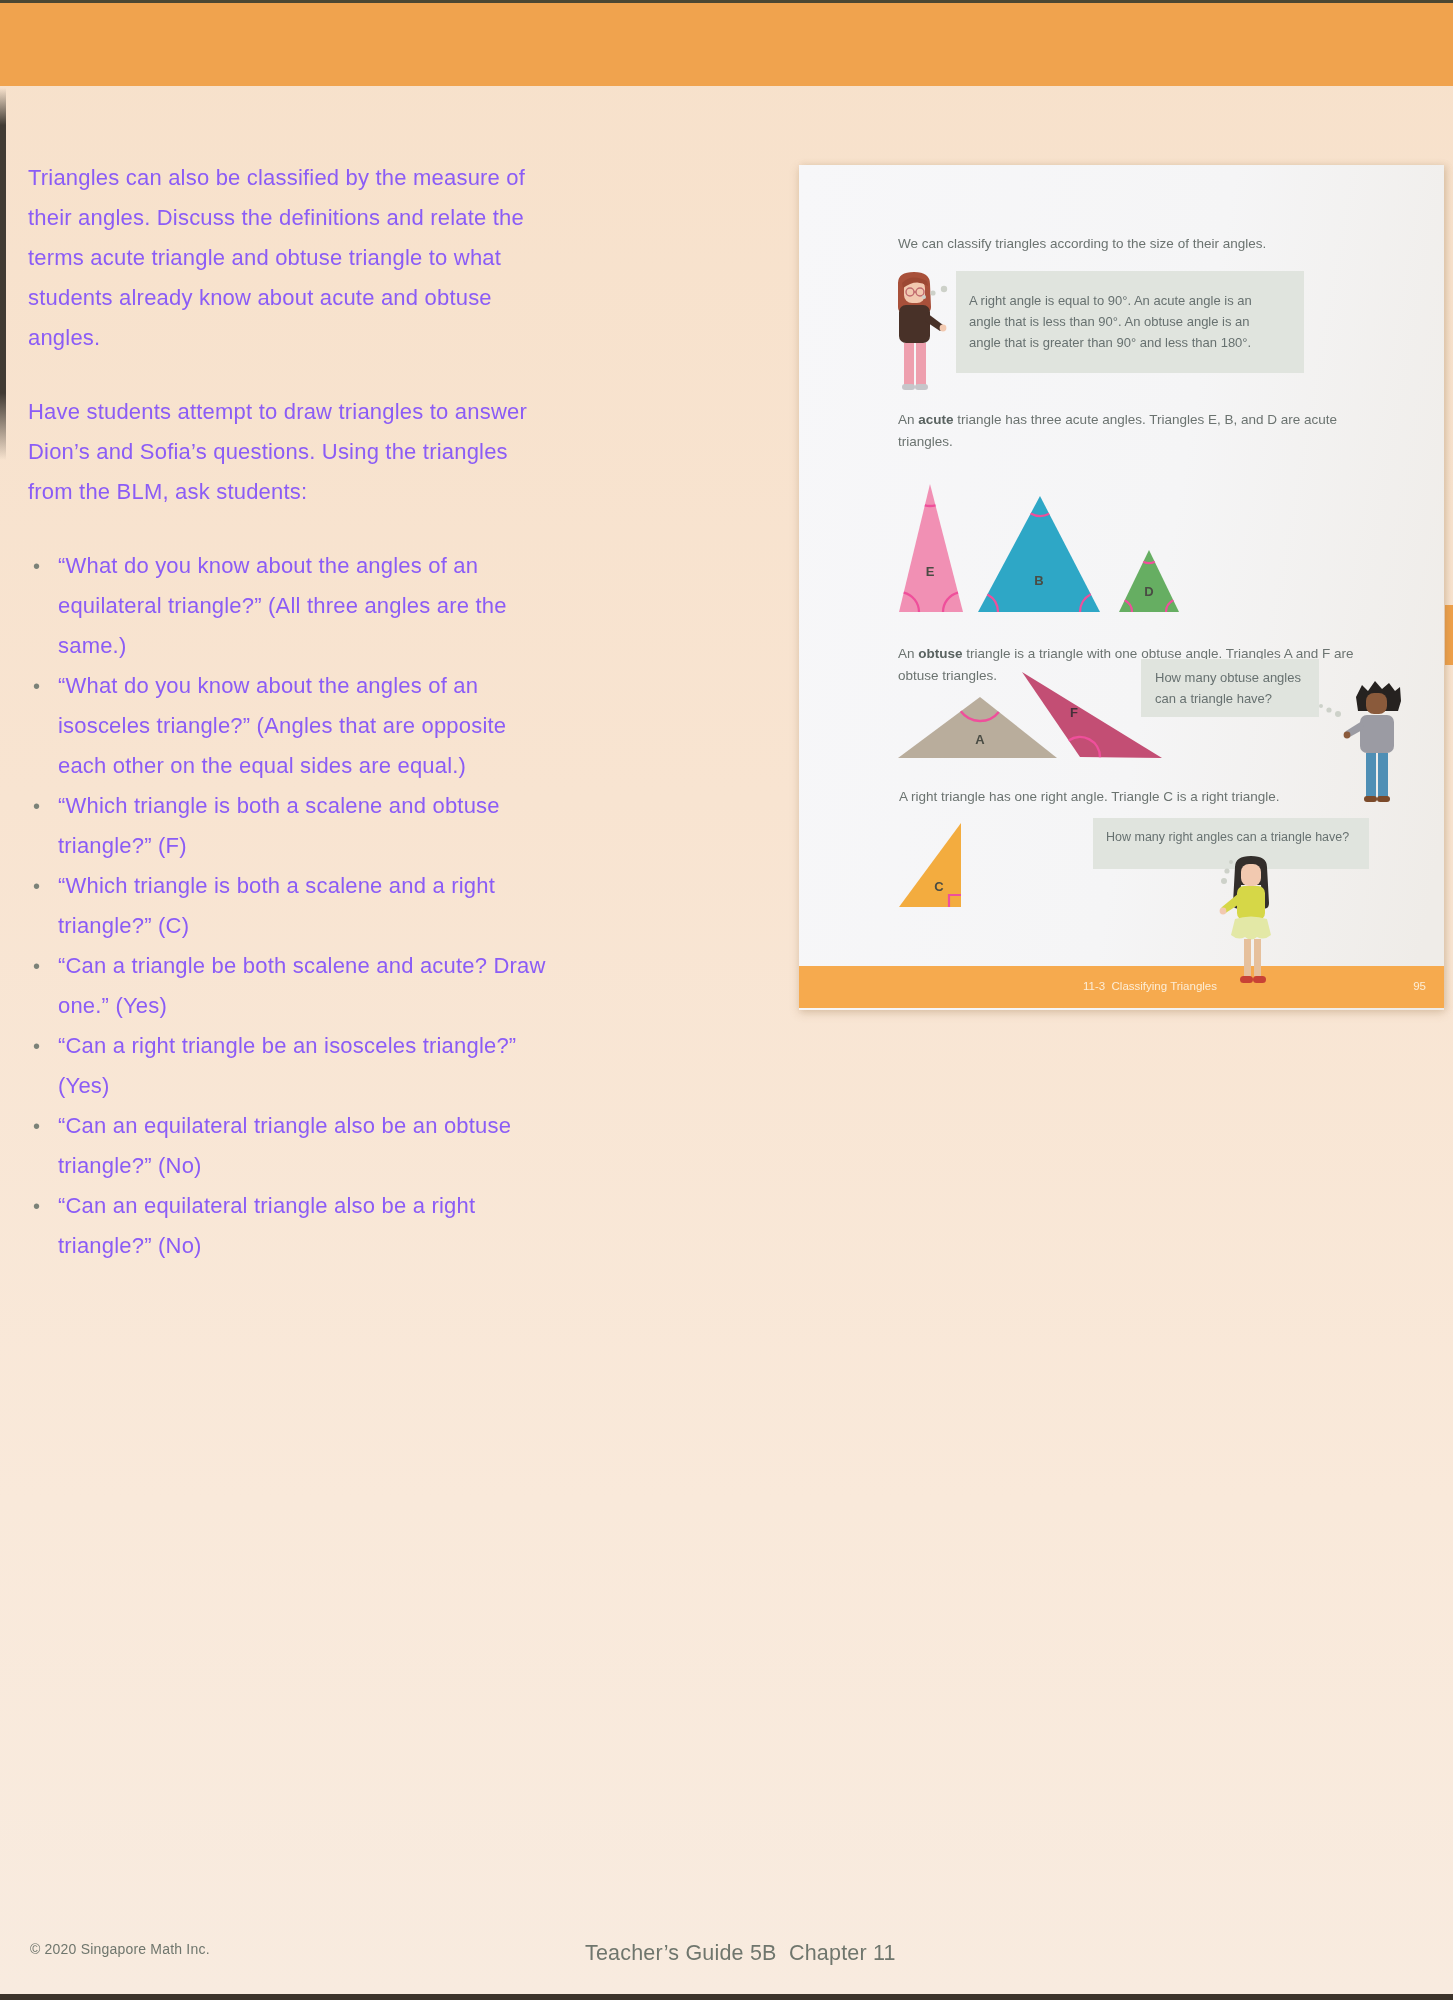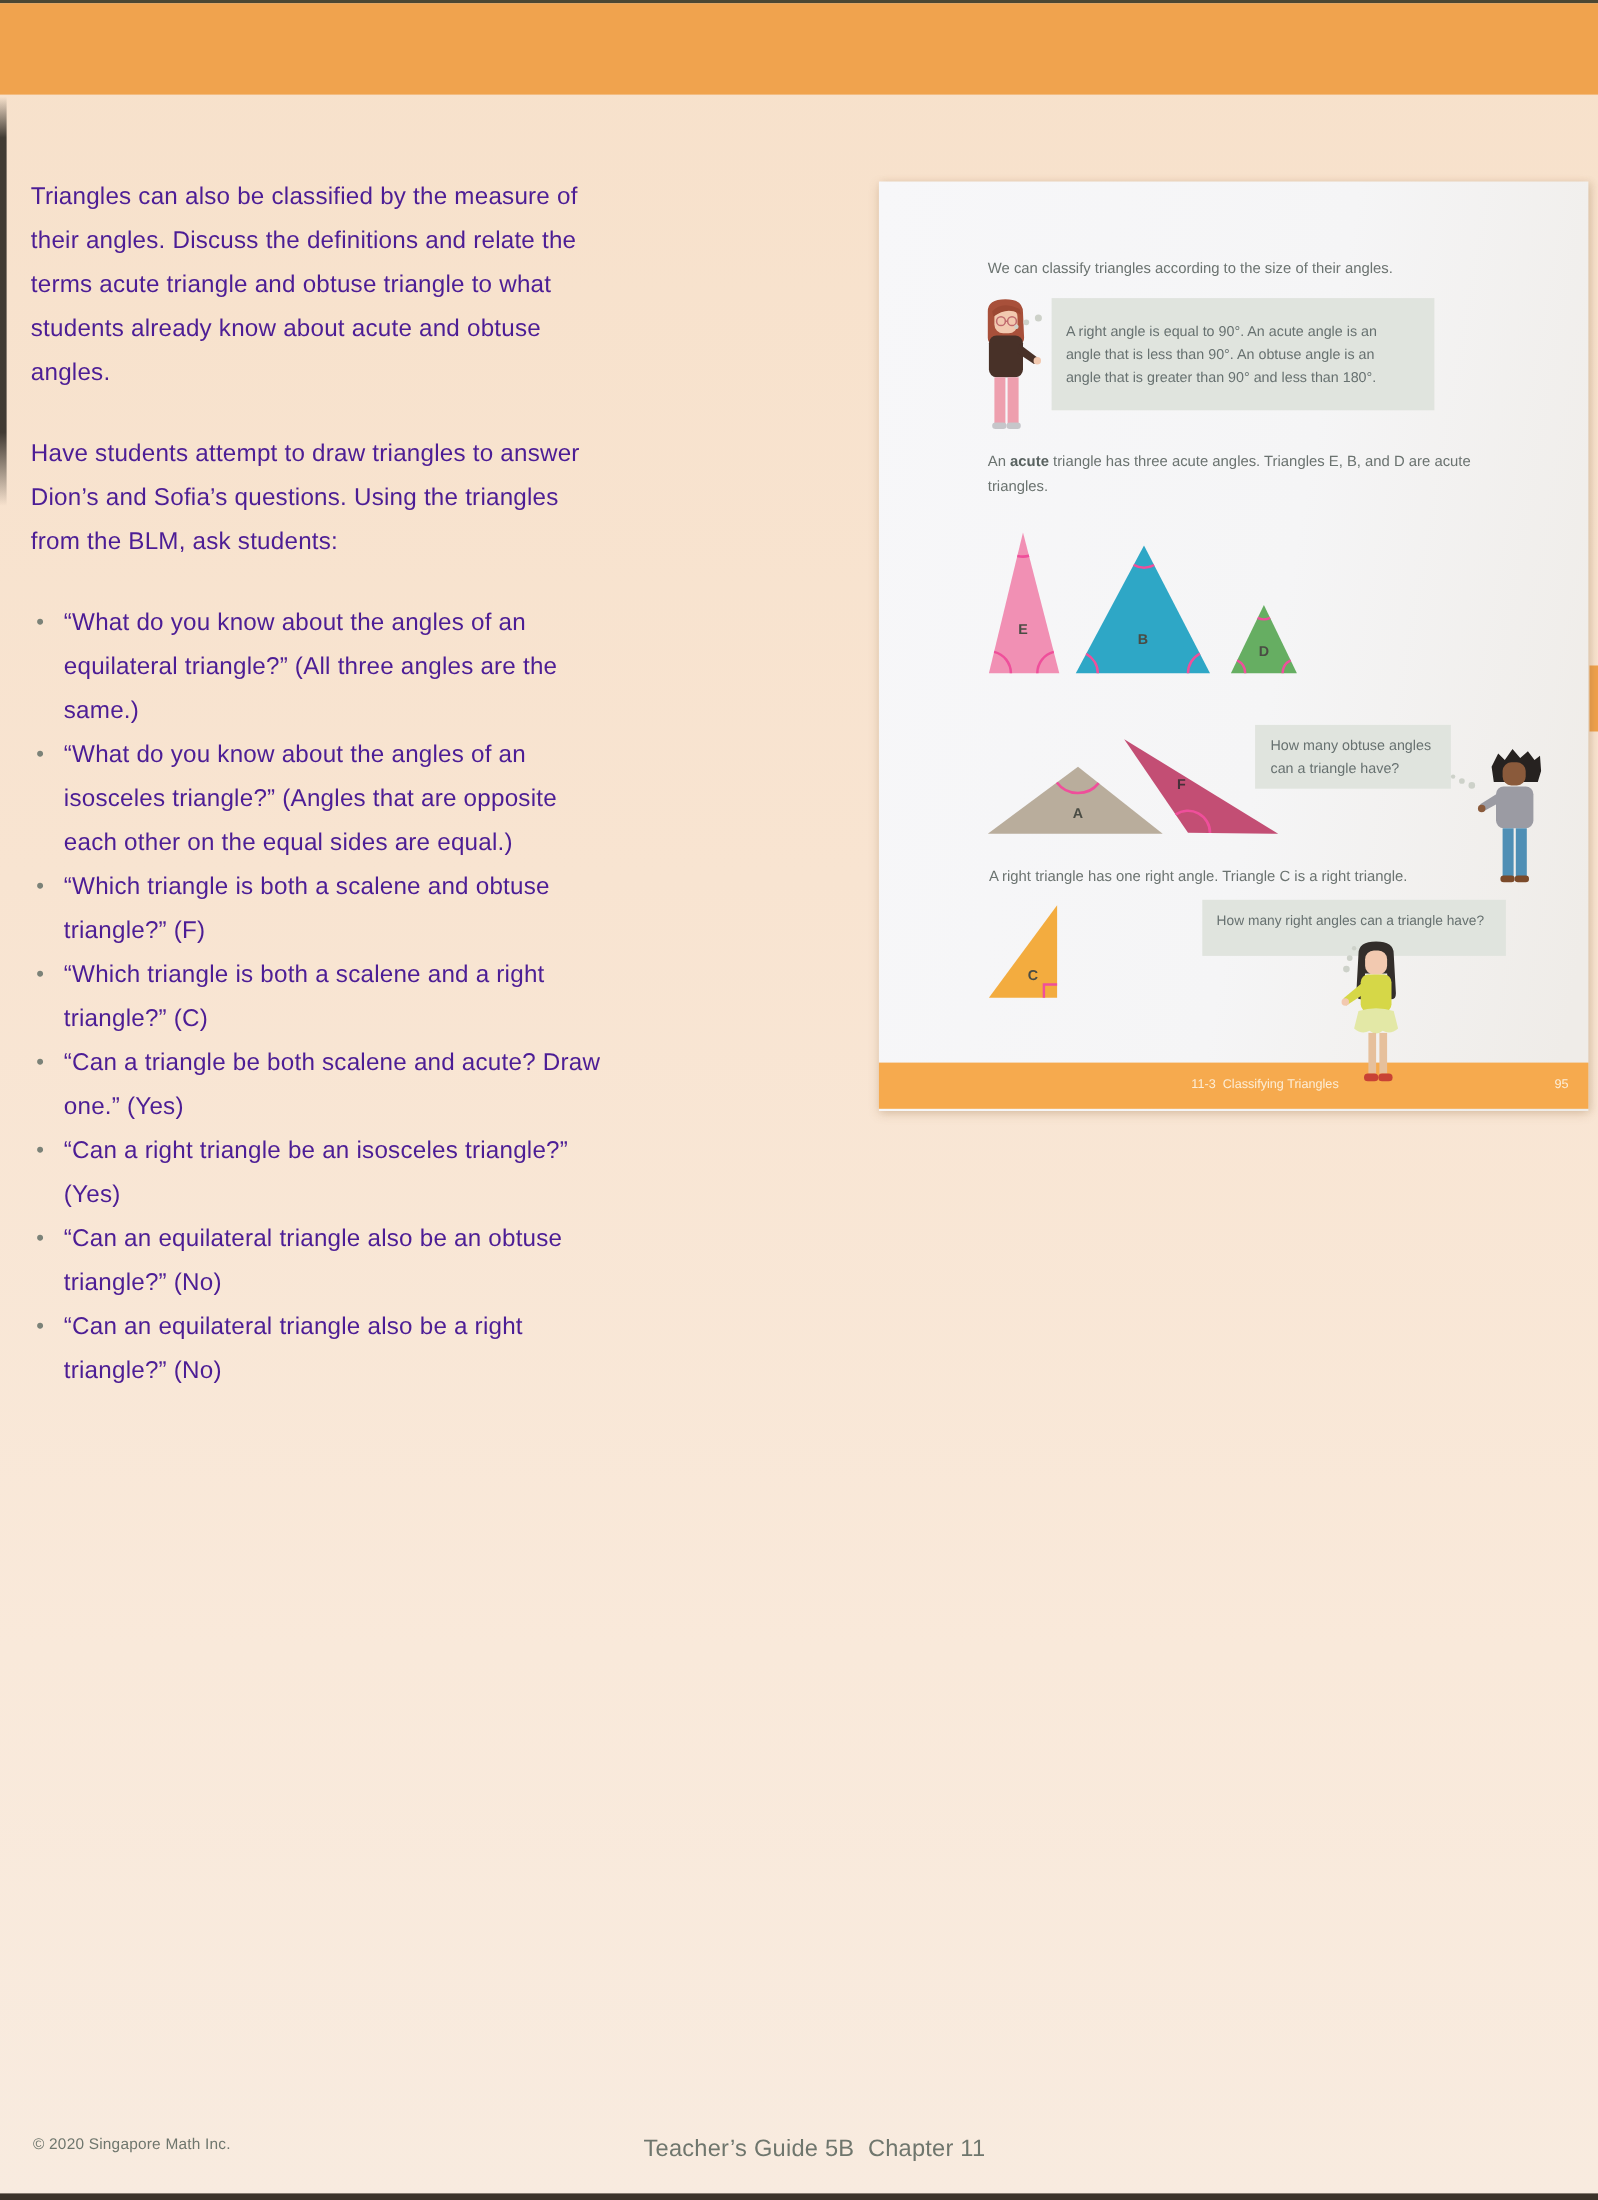--- a/index.html
+++ b/index.html
@@ -12,21 +12,21 @@
   }
   
   .top-edge{position:absolute;top:0;left:0;width:1453px;height:3px;background:#4b4733;}
   .header-band{position:absolute;top:3px;left:0;width:1453px;height:83px;background:#f0a34e;}
   .left-scan-edge{position:absolute;left:0;top:88px;width:6px;height:372px;
     background:linear-gradient(180deg,rgba(40,36,30,0) 0%,rgba(40,36,30,.88) 10%,rgba(45,40,34,.9) 82%,rgba(40,36,30,0) 100%);}
   .bottom-edge{position:absolute;left:0;top:1994px;width:1453px;height:6px;background:#3c332a;}
   .side-tab{position:absolute;left:1445px;top:605px;width:8px;height:60px;background:#efa14b;}
 
   
-  .left-col{position:absolute;left:28px;top:158px;width:612px;color:#4c1d95;font-size:22px;letter-spacing:.2px;}
+  .left-col{position:absolute;left:28px;top:158px;width:612px;color:#8b5cf6;font-size:22px;letter-spacing:.2px;}
   .left-col p{margin:0 0 34px 0;line-height:40px;white-space:pre-line;}
   .left-col ul{list-style:none;margin:28px 0 0 0;padding:0;}
   .left-col li{position:relative;padding-left:30px;line-height:40px;white-space:pre-line;margin:0;}
   .left-col li::before{content:"\2022";position:absolute;left:5px;top:0;font-size:20px;color:#7b8278;}
 
   
   .doc-footer-left{position:absolute;left:30px;top:1941px;font-size:14px;color:#6f766d;letter-spacing:.2px;}
   .doc-footer-center{position:absolute;left:585px;top:1941px;font-size:21.5px;color:#6f766d;letter-spacing:.2px;white-space:pre;}
 
   
@@ -141,20 +141,22 @@
     </g>
     <g>
       <polygon points="255,73 225,135 285,135" fill="#66ae62"></polygon>
       <path d="M249.3,84.7 A13,13 0 0 0 260.7,84.7" stroke="#ef4f9b" stroke-width="2.2" fill="none"></path>
       <path d="M230.7,123.3 A13,13 0 0 1 238,135" stroke="#ef4f9b" stroke-width="2.2" fill="none"></path>
       <path d="M272,135 A13,13 0 0 1 279.3,123.3" stroke="#ef4f9b" stroke-width="2.2" fill="none"></path>
       <text class="tri-label" x="255" y="119" text-anchor="middle">D</text>
     </g>
   </svg>
 
+  <div class="tb-text tb-prewrap tb-obtuse"><span>An </span><b>obtuse</b><span> triangle is a triangle with one obtuse angle. Triangles A and F are
+obtuse triangles.</span></div>
 
   <div class="tb-box tb-q-obtuse">How many obtuse angles
 can a triangle have?</div>
 
   <svg class="tb-svg" style="left:518px;top:536px;" width="30" height="20" viewBox="0 0 30 20">
     <circle cx="4" cy="5" r="2" fill="#cdd1c9"></circle>
       <circle cx="12" cy="9" r="2.6" fill="#cdd1c9"></circle>
       <circle cx="21" cy="13" r="3" fill="#cdd1c9"></circle>
   </svg>
 

